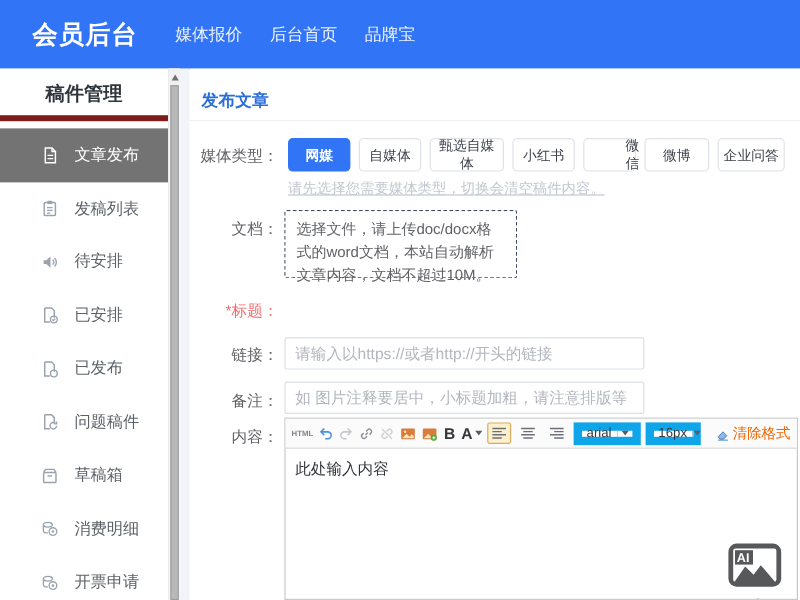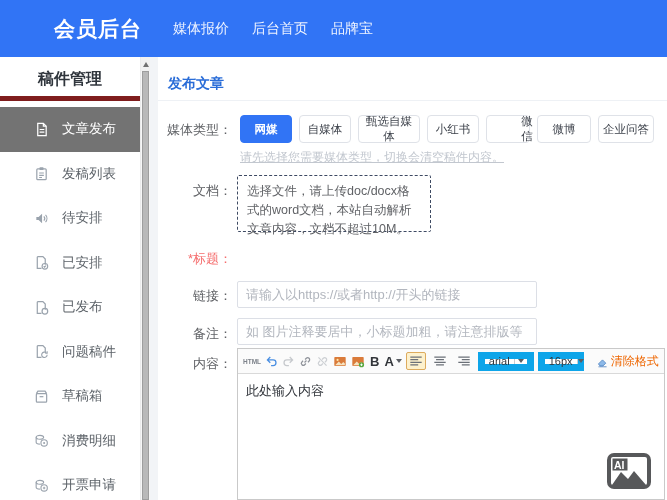--- a/index.html
+++ b/index.html
@@ -2,21 +2,21 @@
 <html><head>
 <meta charset="utf-8">
 <style>
   * { margin:0; padding:0; box-sizing:border-box; }
   html,body { width:667px; height:500px; overflow:hidden; background:#fff;
     font-family:"Liberation Sans","DejaVu Sans",sans-serif; }
   .app { position:relative; width:667px; height:500px; background:#fff; overflow:hidden; }
 
   
   .topbar { position:absolute; left:0; top:0; width:667px; height:58px;
-    background:#3174f5; display:flex; align-items:center;padding-left:27px; }
+    background:#3174f5; display:flex; align-items:center; }
   .brand { margin-left:27px; font-size:21px; font-weight:bold; color:#fff; letter-spacing:1px; cursor:pointer; }
   .topnav { display:flex; margin-left:31px; gap:23px; }
   .topnav a { color:#eef3ff; font-size:14px; text-decoration:none; cursor:pointer; }
 
   
   .sidebar { position:absolute; left:0; top:57px; width:140px; height:443px; background:#fff; }
   .sidebar-title { height:44px; line-height:44px; text-align:center; font-size:16px;
     font-weight:bold; color:#2f353c; border-bottom:5px solid #7f1d1d; }
   .menu { margin-top:6px; }
   .menu-item { height:44.5px; display:flex; align-items:center; padding-left:33px;

